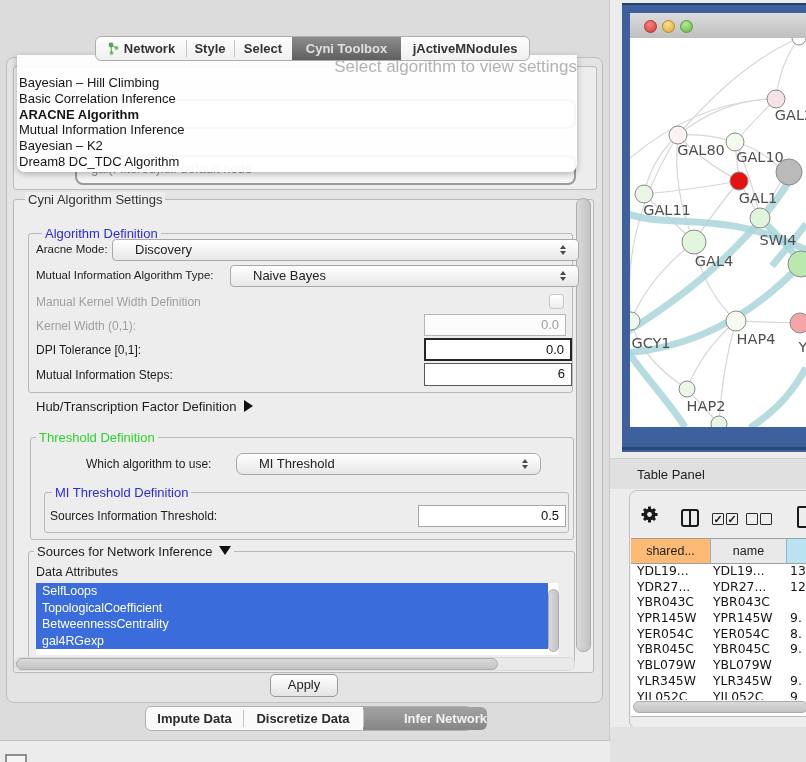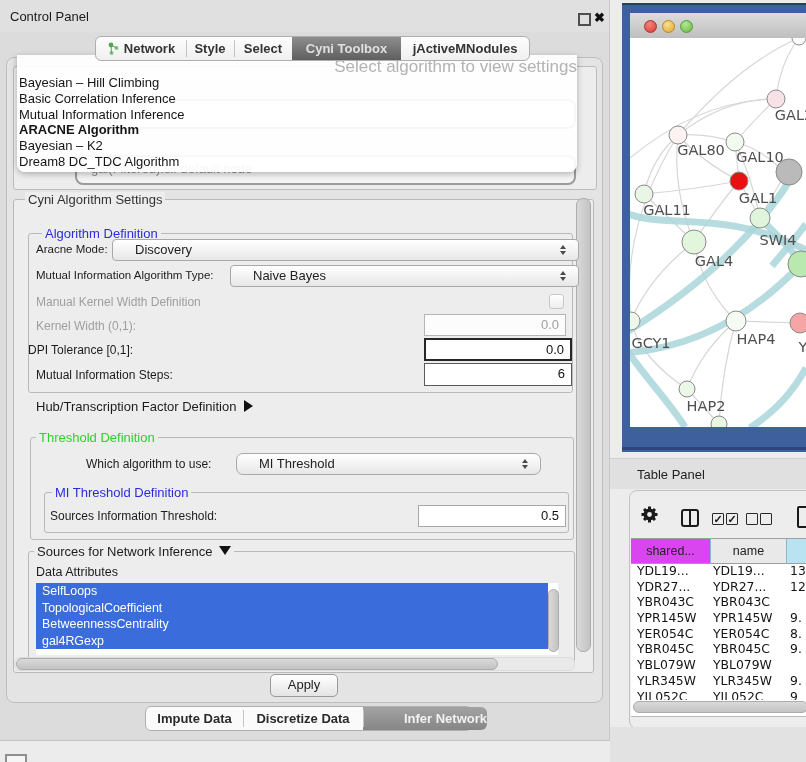--- a/index.html
+++ b/index.html
@@ -84,25 +84,20 @@
   #tp-table-bottom{left:631px;top:716px;width:175px;height:1px;background:#b9b9b9;}
   #below-tp{left:610px;top:727px;width:196px;height:35px;background:#e2e2e2;}
   text{font-family:"DejaVu Sans",sans-serif;}
 </style>
 </head>
 <body>
 
 <div id="page">
 
   <div class="abs" id="win-left">
-    <div class="abs" id="title-bar">
-      <div class="abs" id="win-title">Control Panel</div>
-      <div class="abs" id="float-icon"></div>
-      <div class="abs" id="close-icon">✖</div>
-    </div>
     <div class="abs" id="content-panel"></div>
 
     <div class="abs ghost-fieldset"></div>
     <div class="abs ghost-label">Inference Algorithm</div>
     <div class="abs ghost-combo1"></div>
     <div class="abs ghost-combo2">gal(Filtered).sif default node</div>
 
     <div class="abs" id="tabbar">
       <div class="tab" id="tab-network" style="left:0;width:90px;">
         <svg width="13" height="14" viewBox="0 0 13 14" style="margin-right:4px;">
@@ -128,22 +123,22 @@
         </div>
       <div class="tab-sep" style="left:90px;"></div>
       <div class="tab-sep" style="left:138px;"></div>
     </div>
 
     <div class="abs" id="dropdown">
       <div id="dd-hint">Select algorithm to view settings</div>
       <div id="dd-items">
           <div class="dd-item">Bayesian – Hill Climbing</div>
           <div class="dd-item">Basic Correlation Inference</div>
+          <div class="dd-item bold">ARACNE Algorithm</div>
           <div class="dd-item">Mutual Information Inference</div>
-          <div class="dd-item bold">ARACNE Algorithm</div>
           <div class="dd-item">Bayesian – K2</div>
           <div class="dd-item">Dream8 DC_TDC Algorithm</div>
         </div>
     </div>
 
     <div class="abs fieldset" style="left:13px;top:199px;width:579px;height:472px;background:#ededed;"></div>
     <div class="fs-label" style="left:25px;top:192px;color:#333;">Cyni Algorithm Settings</div>
 
     <div class="abs sb-thumb" style="left:576px;top:198px;width:13px;height:452px;"></div>
 
@@ -159,21 +154,21 @@
     <div class="abs select" style="left:230px;top:265px;width:325px;height:20px;">
       <span>Naive Bayes</span><span class="sel-arrows"></span>
     </div>
 
     <div class="abs flabel dis" style="left:36px;top:295px;">Manual Kernel Width Definition</div>
     <div class="abs" style="left:549px;top:294px;width:13px;height:13px;border:1px solid #c8c8c8;border-radius:3px;background:linear-gradient(#fff,#ededed);"></div>
 
     <div class="abs flabel dis" style="left:36px;top:319px;">Kernel Width (0,1):</div>
     <div class="abs tfield" style="left:424px;top:314px;width:134px;height:20px;border:1px solid #b5b5b5;background:#fcfcfc;color:#a0a0a0;">0.0</div>
 
-    <div class="abs flabel" style="left:28px;top:343px;">DPI Tolerance [0,1]:</div>
+    <div class="abs flabel" style="left:36px;top:343px;">DPI Tolerance [0,1]:</div>
     <div class="abs tfield" style="left:424px;top:338px;width:138px;height:19px;border:2px solid #262626;">0.0</div>
 
     <div class="abs flabel" style="left:36px;top:368px;">Mutual Information Steps:</div>
     <div class="abs tfield" style="left:424px;top:363px;width:140px;height:21px;border:1px solid #5a5a5a;">6</div>
 
     <div class="abs flabel" style="left:36px;top:399px;font-size:13px;"><span>Hub/Transcription Factor Definition</span><span class="tri-right"></span></div>
 
     <div class="abs fieldset" style="left:30px;top:437px;width:542px;height:101px;"></div>
     <div class="fs-label" style="left:36px;top:430px;color:#2bd32b;">Threshold Definition</div>
 
@@ -307,21 +302,21 @@
         <circle cx="9.5" cy="9.5" r="2.4" fill="#ededed"></circle>
       </svg></div>
   <div class="abs" id="cols-icon"></div>
   <div class="cb" style="left:712px;top:513px;">✓</div>
   <div class="cb" style="left:726px;top:513px;">✓</div>
   <div class="cb" style="left:746px;top:513px;"></div>
   <div class="cb" style="left:760px;top:513px;"></div>
   <div class="abs" id="doc-icon"></div>
 
   <div class="abs" id="nettable">
-    <div class="th" style="left:0;width:79px;background:#d946ef;">shared...</div>
+    <div class="th" style="left:0;width:79px;background:#fdba74;">shared...</div>
     <div class="th" style="left:80px;width:75px;background:#e9e9e9;">name</div>
     <div class="th" style="left:156px;width:30px;background:#b9e3f1;border-right:none;"></div>
     <div id="tbody" style="position:absolute;left:0;top:25px;width:175px;height:137px;overflow:hidden;">
         <div class="trow" style="position: relative;">
           <span class="tcell" style="left: 6px;">YDL19...</span>
           <span class="tcell" style="left: 82px;">YDL19...</span>
           <span class="tcell" style="left: 159px;">13</span>
         </div>
         <div class="trow" style="position: relative;">
           <span class="tcell" style="left: 6px;">YDR27...</span>

